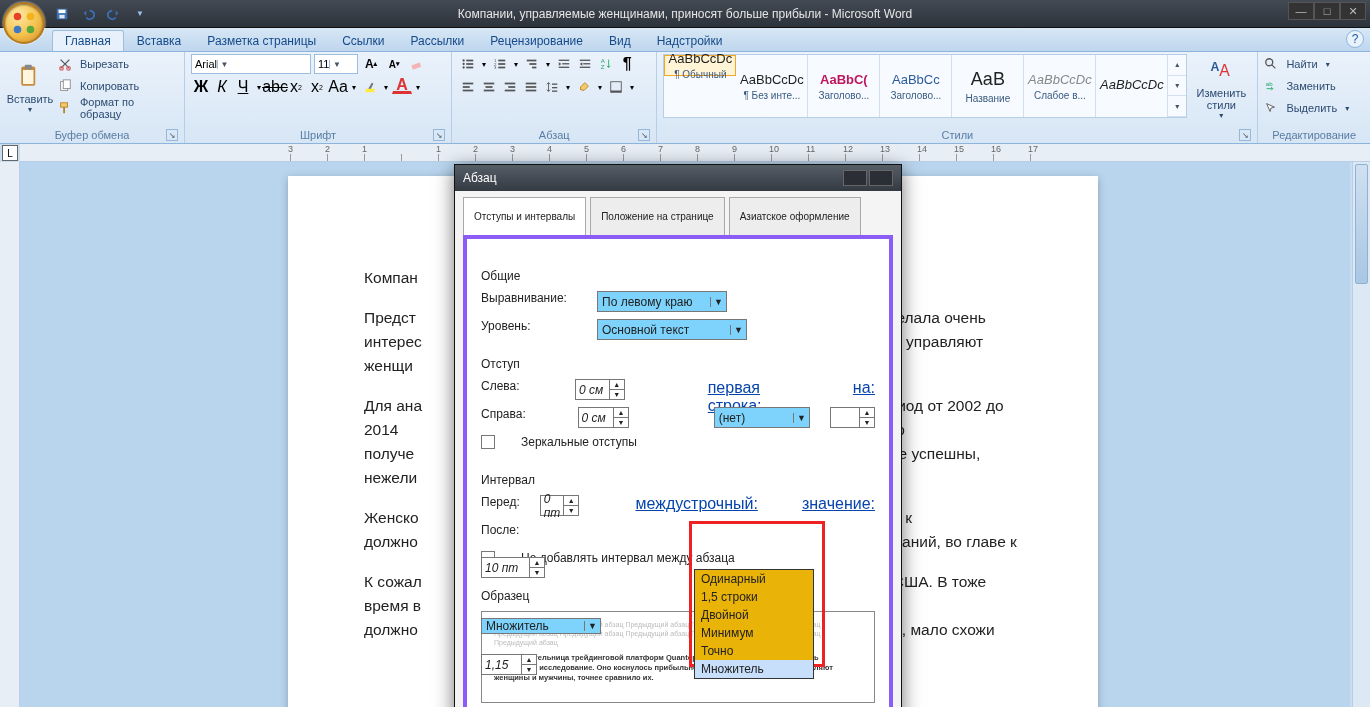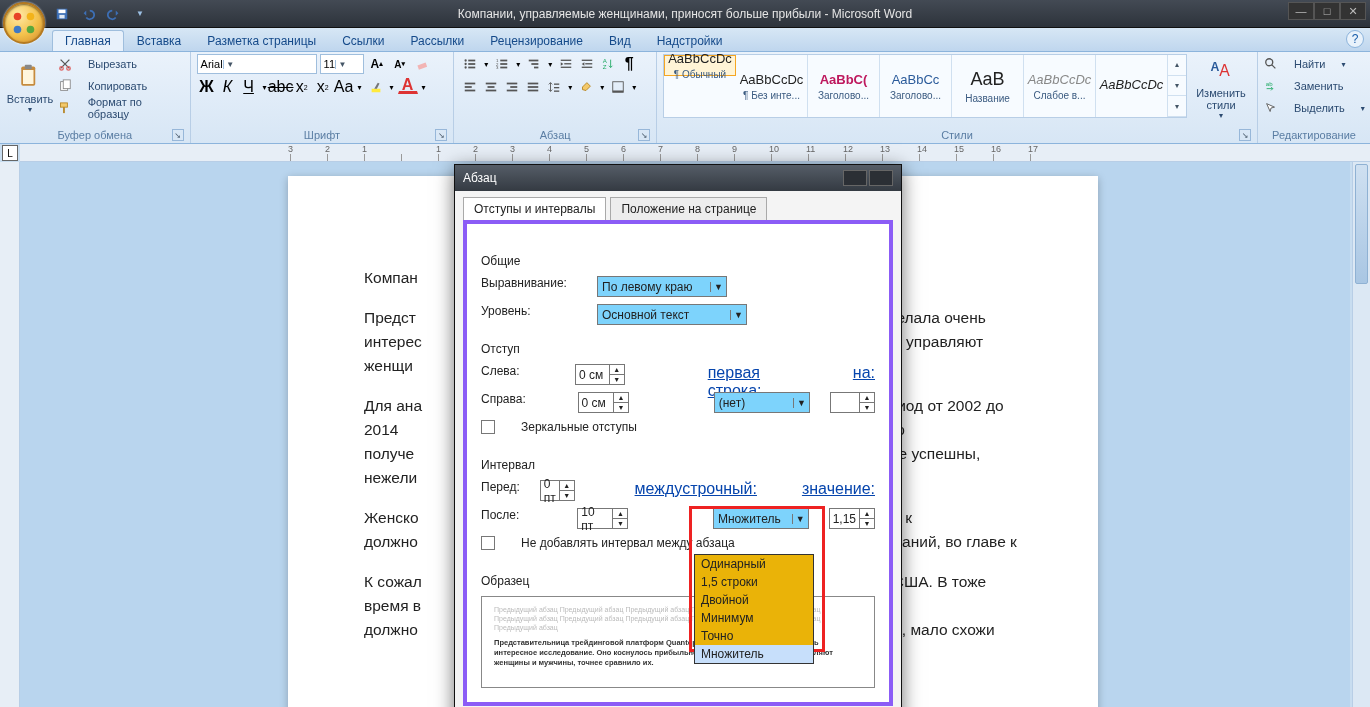--- a/index.html
+++ b/index.html
@@ -22,21 +22,21 @@
 .helpbtn { position:absolute; right:6px; top:2px; width:18px; height:18px; border:1px solid #8cb4dc; border-radius:50%; color:#1a5eab; font-size:12px; display:flex; align-items:center; justify-content:center; background:#e9f2fb;}
 
 
 .ribbon { height: 92px; background: linear-gradient(#eaf2fb,#d7e6f5); display:flex; border-bottom:1px solid #8cb4dc; }
 .group{ display:flex; flex-direction:column; border-right:1px solid #b8cee6; padding:2px 6px 0 6px; position:relative;}
 .group-body{ flex:1; display:flex; align-items:flex-start; gap:4px; }
 .group-title{ font-size:11px; color:#5a7da3; text-align:center; padding:2px 0; position:relative;}
 .group-title .dlaunch{ position:absolute; right:0; bottom:2px; width:12px; height:12px; border:1px solid #97b7d9; font-size:8px; display:flex; align-items:center; justify-content:center; color:#456;}
 .bigbtn{ display:flex; flex-direction:column; align-items:center; justify-content:center; width:48px; height:68px; font-size:11px; color:#2c4b71; border:1px solid transparent; border-radius:3px; }
 .bigbtn svg{ width:28px; height:28px; margin-bottom:2px; }
-.smallrow{ display:flex; align-items:center; gap:16px; font-size:11px; color:#2c4b71; height:20px;}
+.smallrow{ display:flex; align-items:center; gap:8px; font-size:11px; color:#2c4b71; height:20px;}
 .smallrow svg, .icbtn svg { width:14px; height:14px; display:block; }
 .icbtn { width:20px; height:20px; border:1px solid transparent; display:flex; align-items:center; justify-content:center; }
 .combo { height:20px; border:1px solid #9fbedd; background:#fff; display:flex; align-items:center; font-size:11px; padding:0 3px; }
 .combo .arr { border-left:1px solid #9fbedd; width:14px; text-align:center; font-size:8px; color:#456;}
 .font-combo{ width:120px;} .size-combo{ width:44px;}
 .styles-gallery{ display:flex; border:1px solid #b8cee6; background:#f7fbff; height:64px; }
 .styleitem{ width:72px; border-right:1px solid #d0e0f0; display:flex; flex-direction:column; align-items:center; justify-content:center; font-size:10px; color:#3a5a80; }
 .styleitem.sel{ border:1px solid #f5a623; background:#fff4d6; }
 .styleitem .demo{ font-size:13px; color:#222; margin-bottom:3px;}
 .styles-scroll{ width:18px; display:flex; flex-direction:column; }
@@ -55,31 +55,31 @@
 .page p{ font-size:15.5px; font-family:Arial,sans-serif; color:#222; line-height:1.55; margin-bottom:16px;}
 .scrollv{ position:absolute; right:0; top:162px; width:18px; bottom:0; background:#dce8f4; border-left:1px solid #b8cee6;}
 .scrollv .thumb{ position:absolute; top:2px; left:2px; right:2px; height:120px; background:linear-gradient(#cfe0f1,#a9c6e3); border:1px solid #8fb1d3; border-radius:2px;}
 
 
 .dialog{ position:absolute; left:454px; top:164px; width:448px; background:#f4f4f4; border:1px solid #111; box-shadow:0 4px 18px rgba(0,0,0,.55); font-size:12px; color:#222; }
 .dlg-title{ height:26px; background:linear-gradient(#555d67,#343a42); color:#fff; display:flex; align-items:center; padding:0 8px; justify-content:space-between;}
 .dlg-title .wbtns{ display:flex; gap:2px;}
 .dlg-title .wbtns span{ width:24px; height:16px; background:#2b2f35; border:1px solid #666;}
 .tabs{ display:flex; gap:4px; padding:6px 8px 0 8px;}
-.dtab{ padding:4px 10px; border:1px solid #a9a9a9; background:#ededed; font-size:12px; border-bottom:none;}
+.dtab{ padding:13px 10px; border:1px solid #a9a9a9; background:#ededed; font-size:10px; border-bottom:none;}
 .dtab.active{ background:#fff; position:relative; z-index:2;}
 .panel{ border:4px solid #8b5cf6; margin:0 8px 8px 8px; background:#fff; padding:26px 14px 14px 14px; position:relative;}
 .section-title{ font-size:12px; color:#222; margin:4px 0 8px 0;}
 .row{ display:flex; align-items:flex-start; gap:20px; height:24px; margin-bottom:4px;}
 .lbl{ width:96px;}
 .sel{ height:21px; border:1px solid #777; background:#7dd3fc; display:flex; align-items:center;}
 .sel .txt{ flex:1; padding:0 4px;}
 .sel .dd{ width:16px; border-left:1px solid #777; text-align:center; font-size:9px;}
 .spin{ width:64px; height:21px; border:1px solid #777; background:#fff; display:flex;}
-.spin .txt{ flex:1; padding:0 3px; display:flex; align-items:center;}
+.spin .txt{ flex:1; padding:0 3px; display:flex; align-items:center;font-style:italic;}
 .spin .ar{ width:15px; display:flex; flex-direction:column;}
 .spin .ar span{ flex:1; border-left:1px solid #777; text-align:center; font-size:7px; line-height:9px;}
 .spin .ar span:first-child{ border-bottom:1px solid #777;}
 .chk{ width:14px; height:14px; border:1px solid #777; background:#fff; display:inline-block; margin-right:6px; vertical-align:middle;}
 .link{ color:#0645ad; text-decoration:underline; font-size:16px;}
 .preview{ border:1px solid #888; height:92px; margin-top:4px; padding:8px 12px; font-size:7px; color:#888; line-height:1.3; overflow:hidden;}
 .btns{ display:flex; gap:8px; justify-content:flex-end; padding:8px;}
 .dropdown-open{ position:absolute; border:1px solid #333; background:#eab308; font-size:12px; z-index:60; }
 .dropdown-open div{ padding:2px 6px;}
 .dropdown-open div.hl{ background:#c7dffb;}
@@ -499,20 +499,21 @@
   <div class="dlg-title">
     <span>Абзац</span>
     <div class="wbtns">
         <span></span>
         <span></span>
       </div>
   </div>
   <div class="tabs">
     <div class="dtab active">Отступы и интервалы</div>
     <div class="dtab">Положение на странице</div>
+    <div class="dtab">Азиатское оформление</div>
   </div>
   <div class="panel">
     <div class="section-title">Общие</div>
     <div class="row">
       <span class="lbl">Выравнивание:</span>
       <div class="sel" style="width:130px;">
           <span class="txt">По левому краю</span>
           <span class="dd">▼</span>
         </div>
     </div>
@@ -574,21 +575,21 @@
           <span class="ar">
             <span>▲</span>
             <span>▼</span>
           </span>
         </div>
       <span style="width:56px;"></span>
       <span class="link">междустрочный:</span>
       <span style="width:14px;"></span>
       <span class="link">значение:</span>
     </div>
-    <div class="row" style="position:relative;">
+    <div class="row" style="position:relative;flex-direction:column;">
       <span class="lbl">После:</span>
       <div class="spin">
           <span class="txt">10 пт</span>
           <span class="ar">
             <span>▲</span>
             <span>▼</span>
           </span>
         </div>
       <span style="width:56px;"></span>
       <div class="sel" style="width:120px;">

